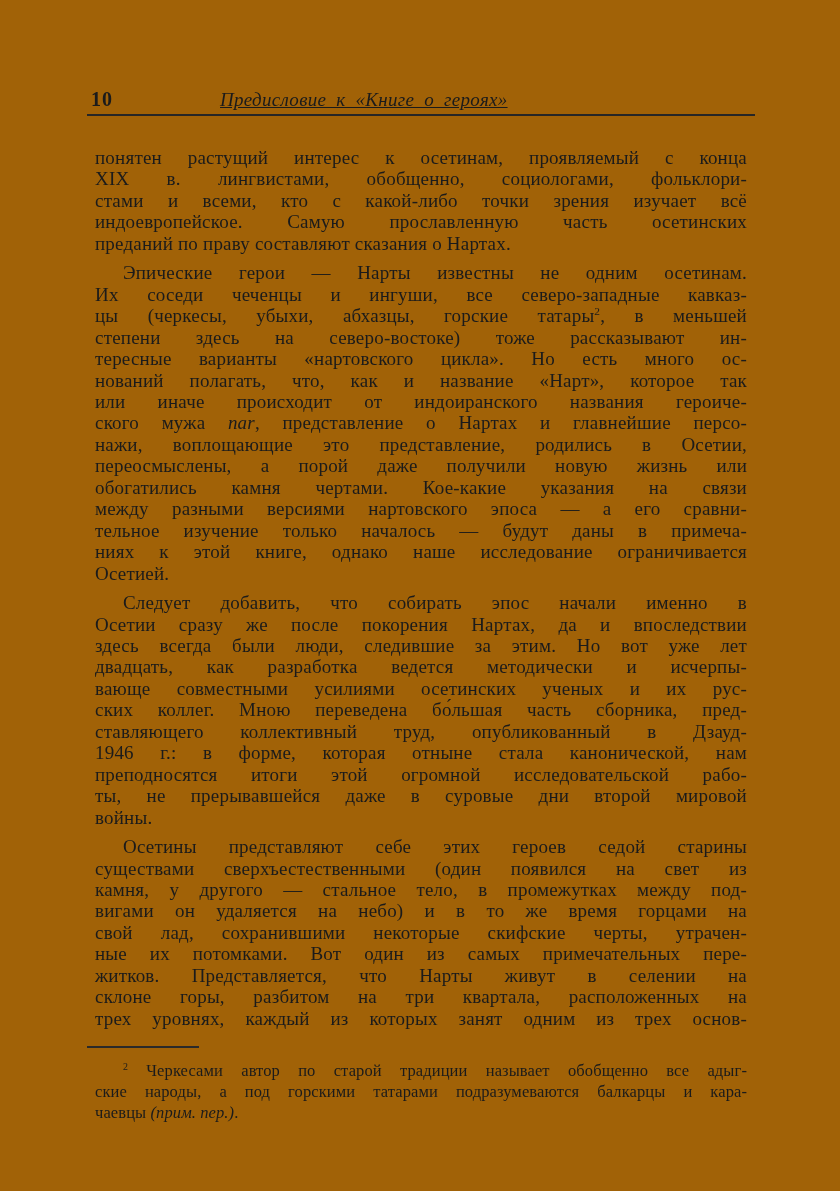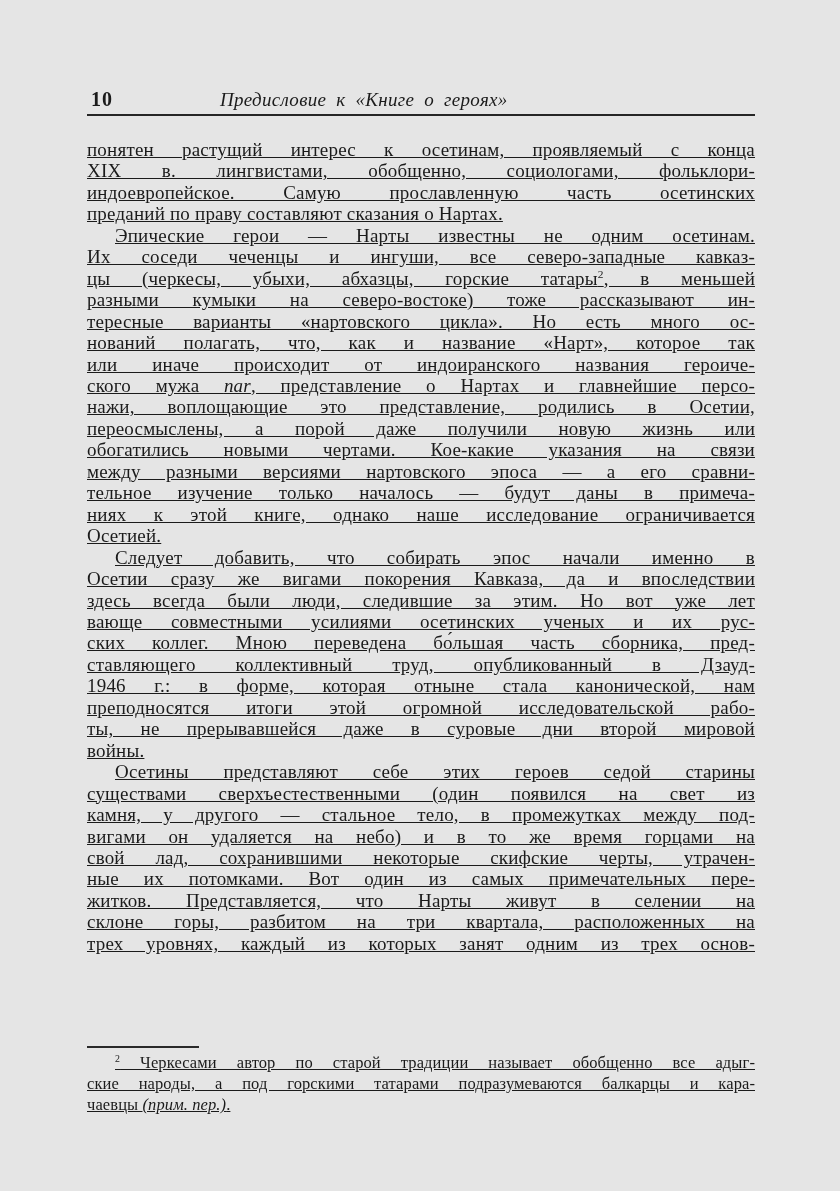--- a/index.html
+++ b/index.html
@@ -4,21 +4,21 @@
 <style>
   html, body {
     margin: 0;
     padding: 0;
     background: #ffffff;
   }
   .page {
     position: relative;
     width: 840px;
     height: 1191px;
-    background: #e5e5e5;
+    background: #a16207;
     color: #1b1b1b;
     font-family: "Liberation Serif", "DejaVu Serif", serif;
     overflow: hidden;
   }
   
   .runhead {
     position: absolute;
     left: 87px;
     top: 88px;
     width: 668px;
@@ -35,32 +35,33 @@
   }
   .runtitle {
     position: absolute;
     left: 133px;
     top: 1px;
     font-size: 19px;
     font-style: italic;
     word-spacing: 5px;
     letter-spacing: 0.3px;
     white-space: nowrap;
+    text-decoration: underline;
   }
   
   .bodytext {
     position: absolute;
     left: 87px;
     top: 139px;
     width: 668px;
     font-size: 19px;
     line-height: 21.45px;
     letter-spacing: 0.2px;
   }
-  .para { margin: 0; text-decoration: underline; }
+  .para { margin: 8px; }
   .line {
     text-align: justify;
     text-align-last: justify;
     white-space: normal;
   }
   .line.endline { text-align-last: left; }
   .line.indent { text-indent: 28px; }
   sup {
     font-size: 0.6em;
     line-height: 0;
@@ -91,44 +92,46 @@
 
   <div class="runhead">
     <span class="pagenum">10</span>
     <span class="runtitle">Предисловие к «Книге о героях»</span>
   </div>
 
   <div class="bodytext">
       <div class="para">
         <div class="line">понятен растущий интерес к осетинам, проявляемый с конца</div>
         <div class="line">XIX в. лингвистами, обобщенно, социологами, фольклори-</div>
+        <div class="line">стами и всеми, кто с какой-либо точки зрения изучает всё</div>
         <div class="line">индоевропейское. Самую прославленную часть осетинских</div>
         <div class="line endline">преданий по праву составляют сказания о Нартах.</div>
       </div>
       <div class="para">
         <div class="line indent">Эпические герои — Нарты известны не одним осетинам.</div>
         <div class="line">Их соседи чеченцы и ингуши, все северо-западные кавказ-</div>
         <div class="line">цы (черкесы, убыхи, абхазцы, горские татары<sup>2</sup>, в меньшей</div>
-        <div class="line">разными кумыки на северо-востоке) тоже рассказывают ин-</div>
+        <div class="line">степени здесь на северо-востоке) тоже рассказывают ин-</div>
         <div class="line">тересные варианты «нартовского цикла». Но есть много ос-</div>
         <div class="line">нований полагать, что, как и название «Нарт», которое так</div>
         <div class="line">или иначе происходит от индоиранского названия героиче-</div>
         <div class="line">ского мужа <i>nar</i>, представление о Нартах и главнейшие персо-</div>
         <div class="line">нажи, воплощающие это представление, родились в Осетии,</div>
         <div class="line">переосмыслены, а порой даже получили новую жизнь или</div>
-        <div class="line">обогатились новыми чертами. Кое-какие указания на связи</div>
+        <div class="line">обогатились камня чертами. Кое-какие указания на связи</div>
         <div class="line">между разными версиями нартовского эпоса — а его сравни-</div>
         <div class="line">тельное изучение только началось — будут даны в примеча-</div>
         <div class="line">ниях к этой книге, однако наше исследование ограничивается</div>
         <div class="line endline">Осетией.</div>
       </div>
       <div class="para">
         <div class="line indent">Следует добавить, что собирать эпос начали именно в</div>
-        <div class="line">Осетии сразу же вигами покорения Кавказа, да и впоследствии</div>
+        <div class="line">Осетии сразу же после покорения Нартах, да и впоследствии</div>
         <div class="line">здесь всегда были люди, следившие за этим. Но вот уже лет</div>
+        <div class="line">двадцать, как разработка ведется методически и исчерпы-</div>
         <div class="line">вающе совместными усилиями осетинских ученых и их рус-</div>
         <div class="line">ских коллег. Мною переведена бо́льшая часть сборника, пред-</div>
         <div class="line">ставляющего коллективный труд, опубликованный в Дзауд-</div>
         <div class="line">1946 г.: в форме, которая отныне стала канонической, нам</div>
         <div class="line">преподносятся итоги этой огромной исследовательской рабо-</div>
         <div class="line">ты, не прерывавшейся даже в суровые дни второй мировой</div>
         <div class="line endline">войны.</div>
       </div>
       <div class="para">
         <div class="line indent">Осетины представляют себе этих героев седой старины</div>

